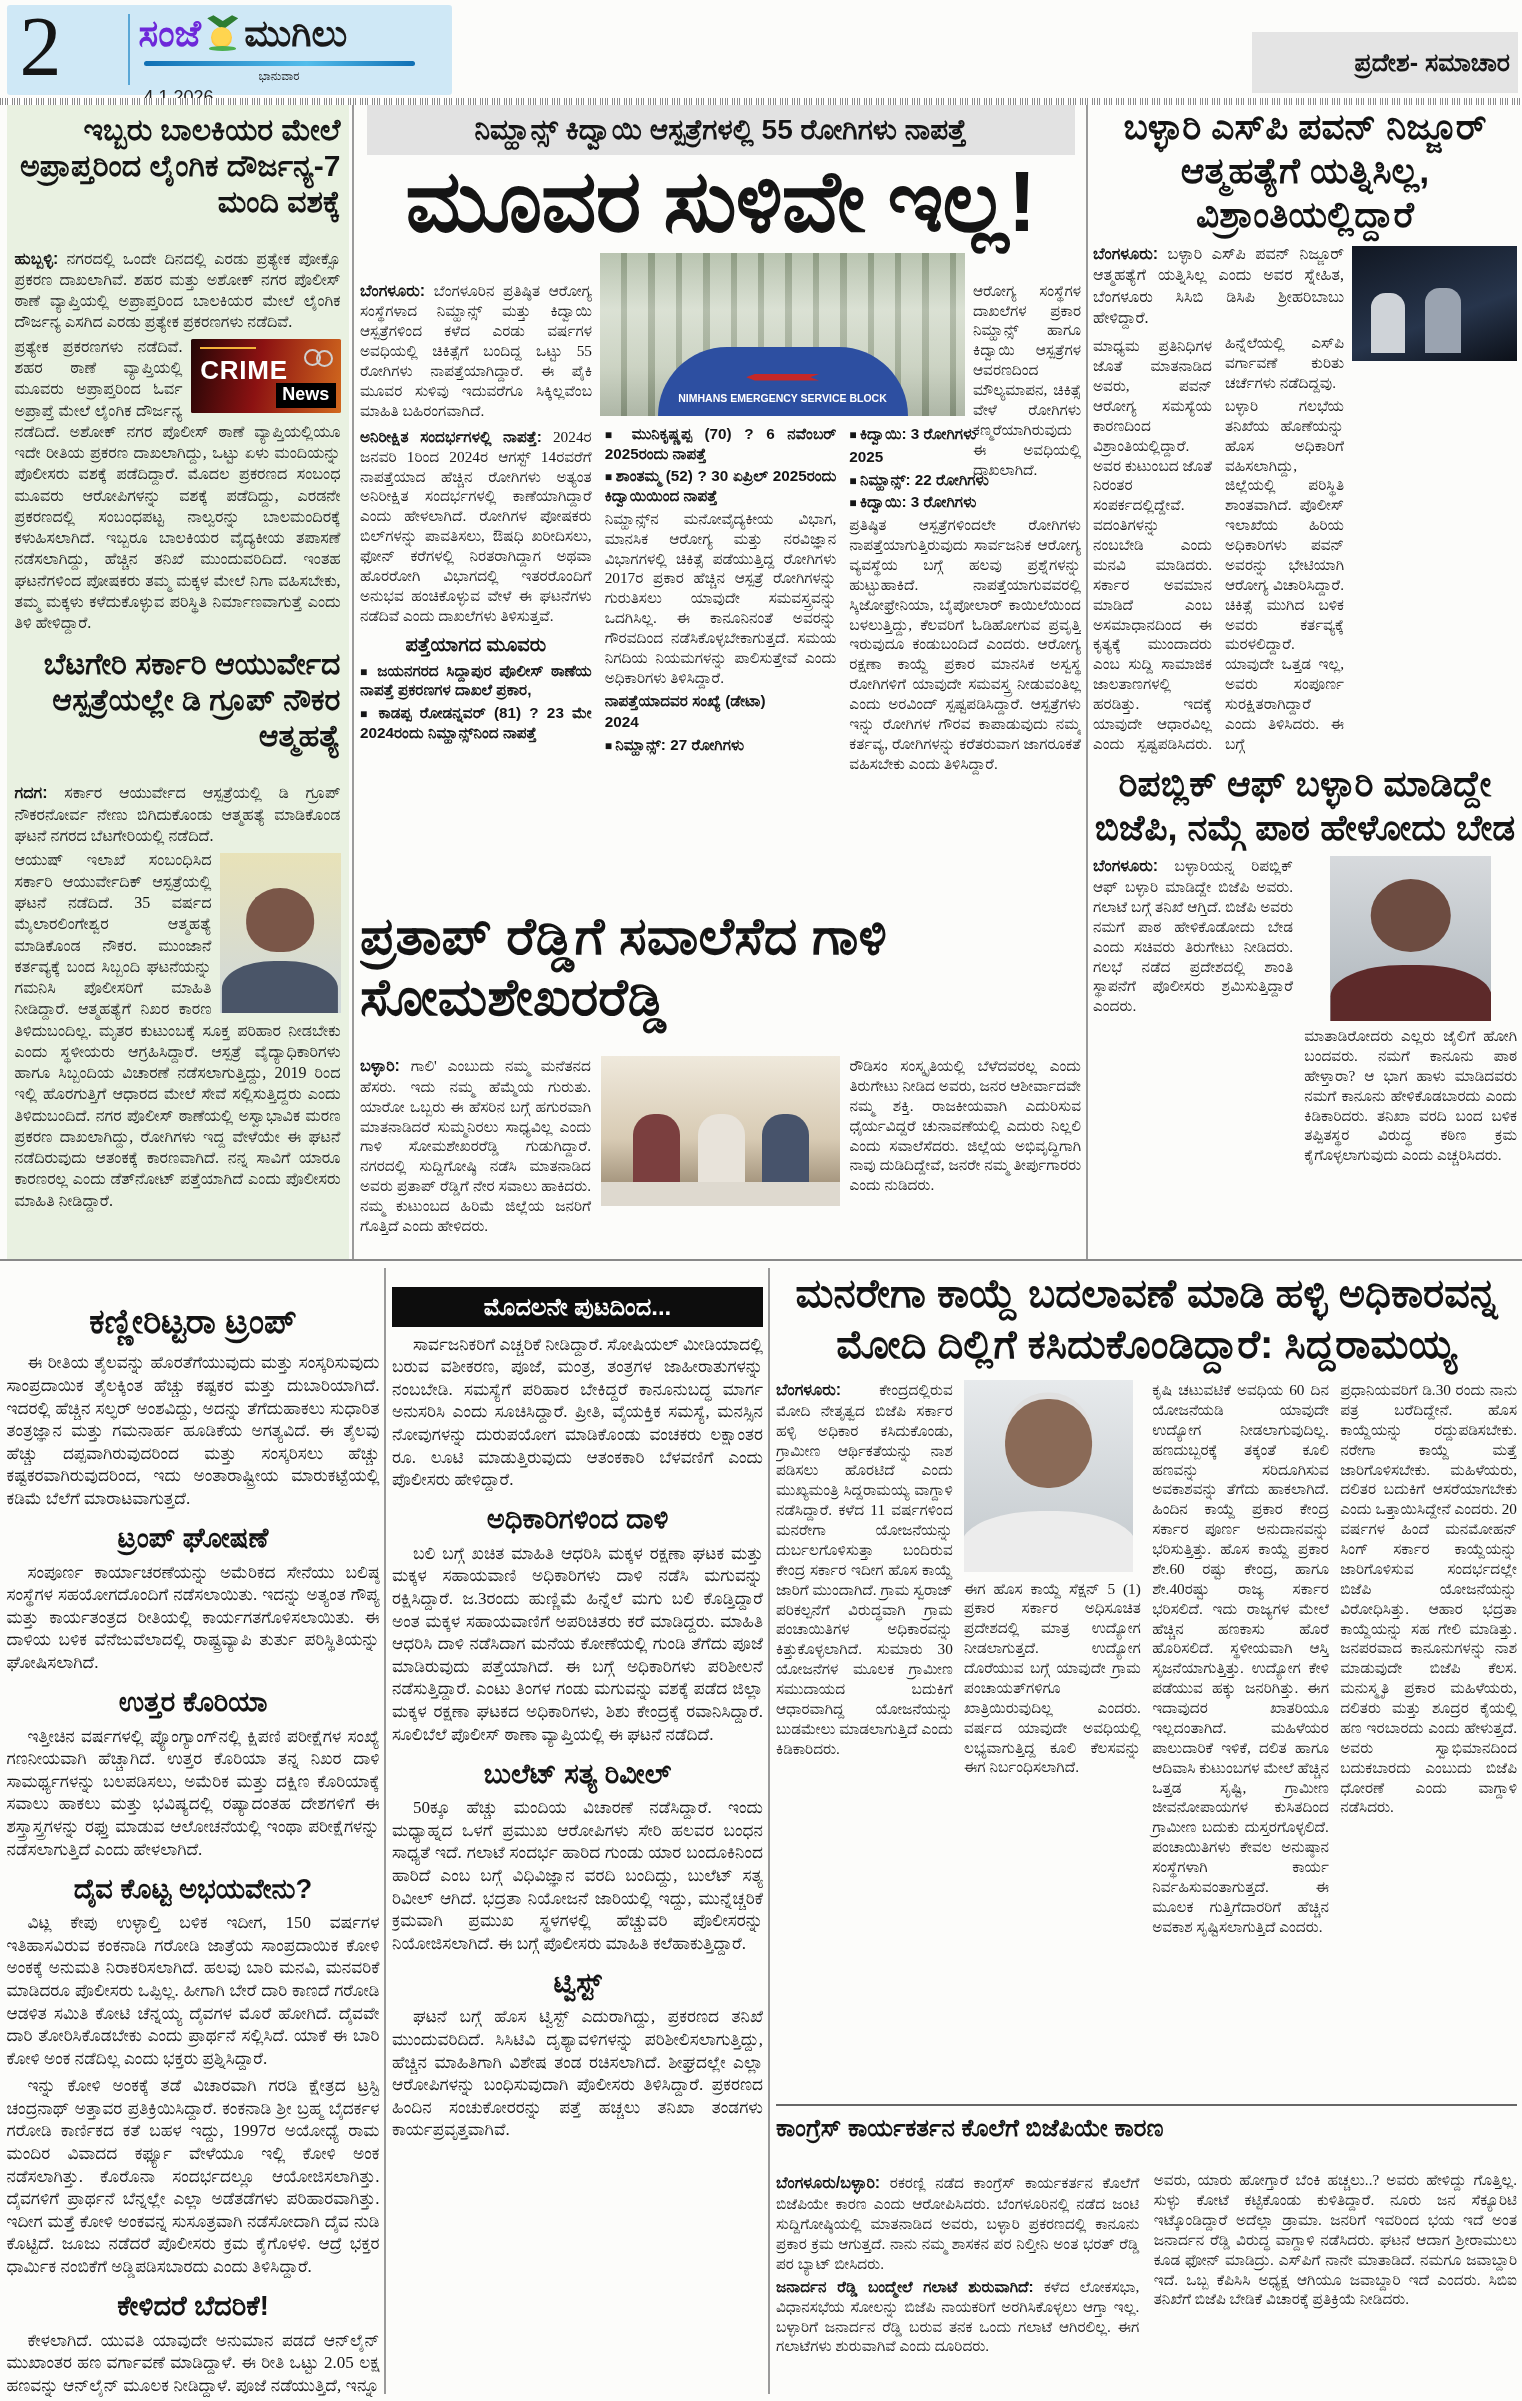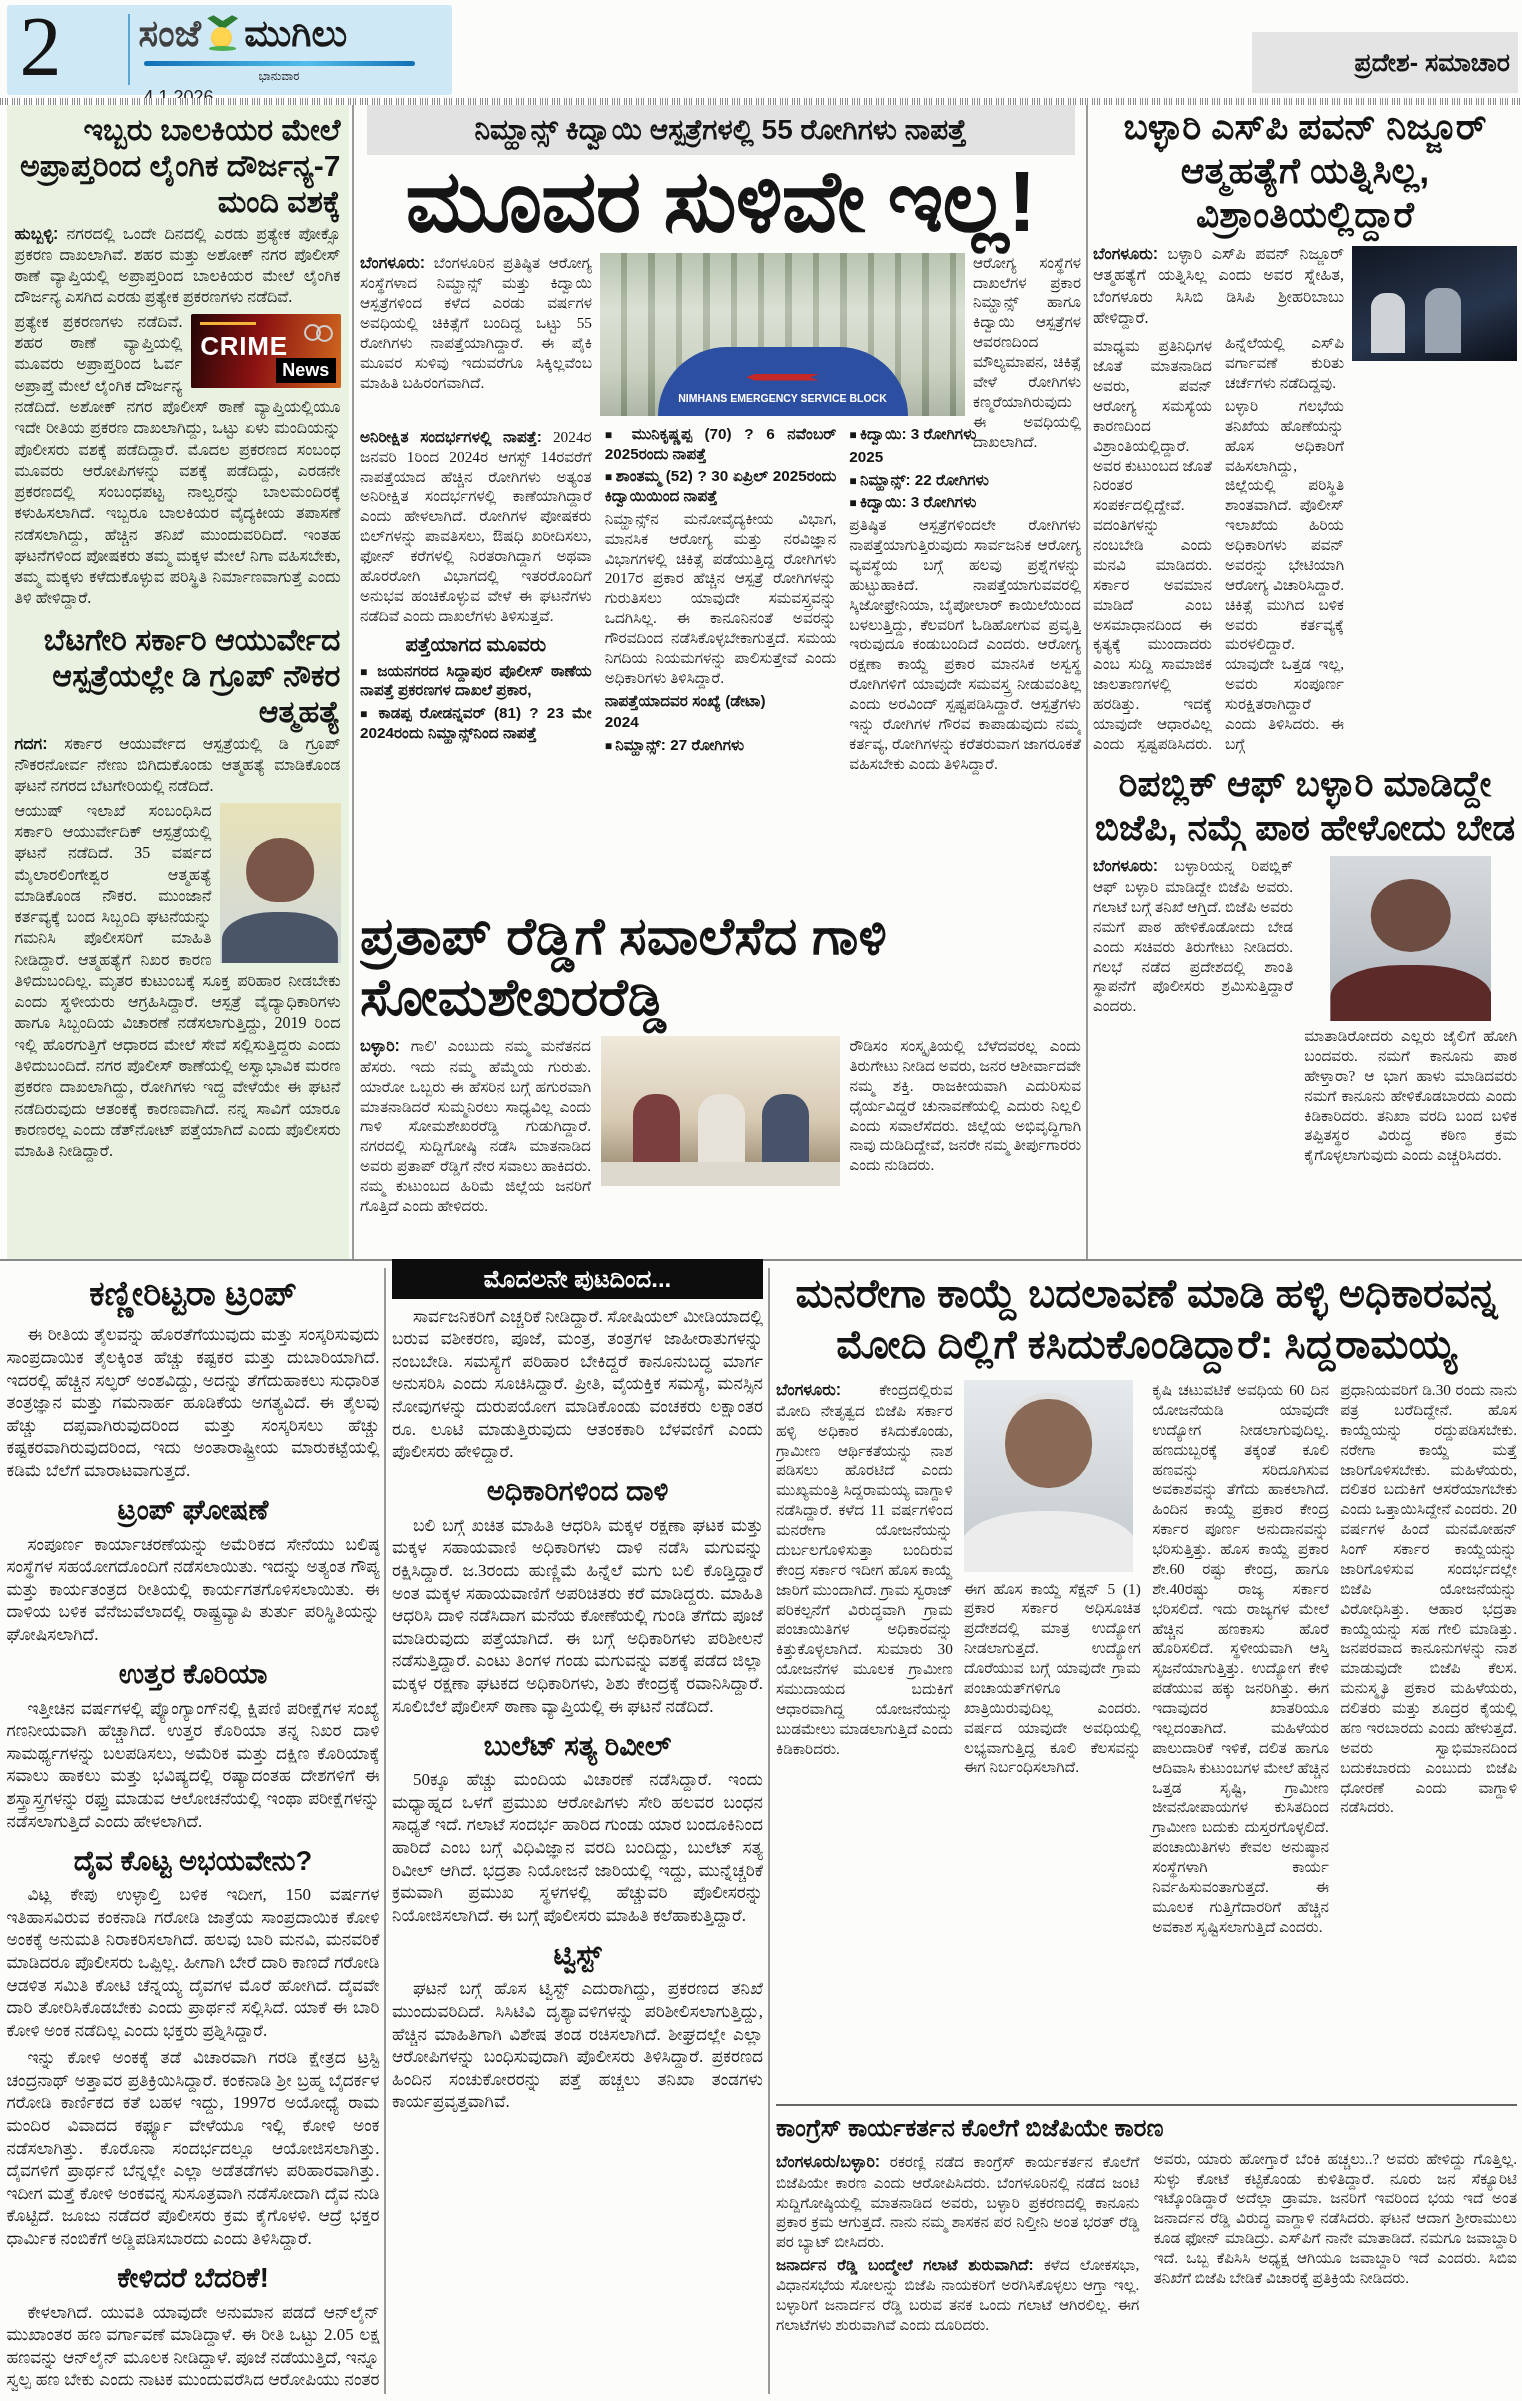--- a/index.html
+++ b/index.html
@@ -1,27 +1,27 @@
 <!DOCTYPE html>
 <html style="font-size:13px"><head>
 <meta charset="utf-8">
 <style>
   html,body{margin:0;padding:0;background:#777;}
   .page{position:relative;width:1523px;height:2401px;background:#fcfcfa;overflow:hidden;
         font-family:"Liberation Serif",serif;color:#151515;}
   .abs{position:absolute;}
   .sans{font-family:"Liberation Sans",sans-serif;}
-  .just{text-align:justify;}
+  .just{text-align:justify;margin-top:28px;}
   .ovh{overflow:hidden;}
   
   .masthead{left:6.5px;top:4.8px;width:445px;height:90px;background:#cfe8f6;border-radius:3.2px;}
   .pagenum{left:13px;top:-3.2px;font-size:84px;line-height:90px;font-weight:400;}
   .mast-vline{left:121px;top:9.7px;width:2.4px;height:71px;background:#5aa7d6;}
   .brandrow{left:132px;top:8px;width:307px;height:42px;display:flex;align-items:center;gap:3.2px;}
-  .brand-red{color:#404040;font-weight:bold;font-size:37px;}
+  .brand-red{color:#6d28d9;font-weight:bold;font-size:37px;}
   .brand-black{color:#1a1a1a;font-weight:bold;font-size:37px;}
   .logo{width:37px;height:37px;position:relative;flex:0 0 auto;}
   .logo .sun{position:absolute;left:6.5px;bottom:4.8px;width:21px;height:21px;border-radius:50%;
              background:radial-gradient(circle at 50% 45%,#ffd54f 0 55%,#ff9800 100%);}
   .logo .palm{position:absolute;left:3.2px;top:0;width:31px;height:14.5px;
               background:#2e7d32;clip-path:polygon(50% 100%,0 20%,20% 0,50% 40%,80% 0,100% 20%);}
   .logo .ground{position:absolute;left:4.8px;bottom:1.6px;width:27.4px;height:4.8px;border-radius:50%;background:#4caf50;}
   .swoosh{left:137px;top:56px;width:271px;height:5.6px;border-radius:3.2px;
           background:linear-gradient(90deg,#0f6fb4,#53bdeb 60%,#0f6fb4);}
   .mast-day{left:137px;top:64px;width:271px;text-align:center;font-size:12px;}

